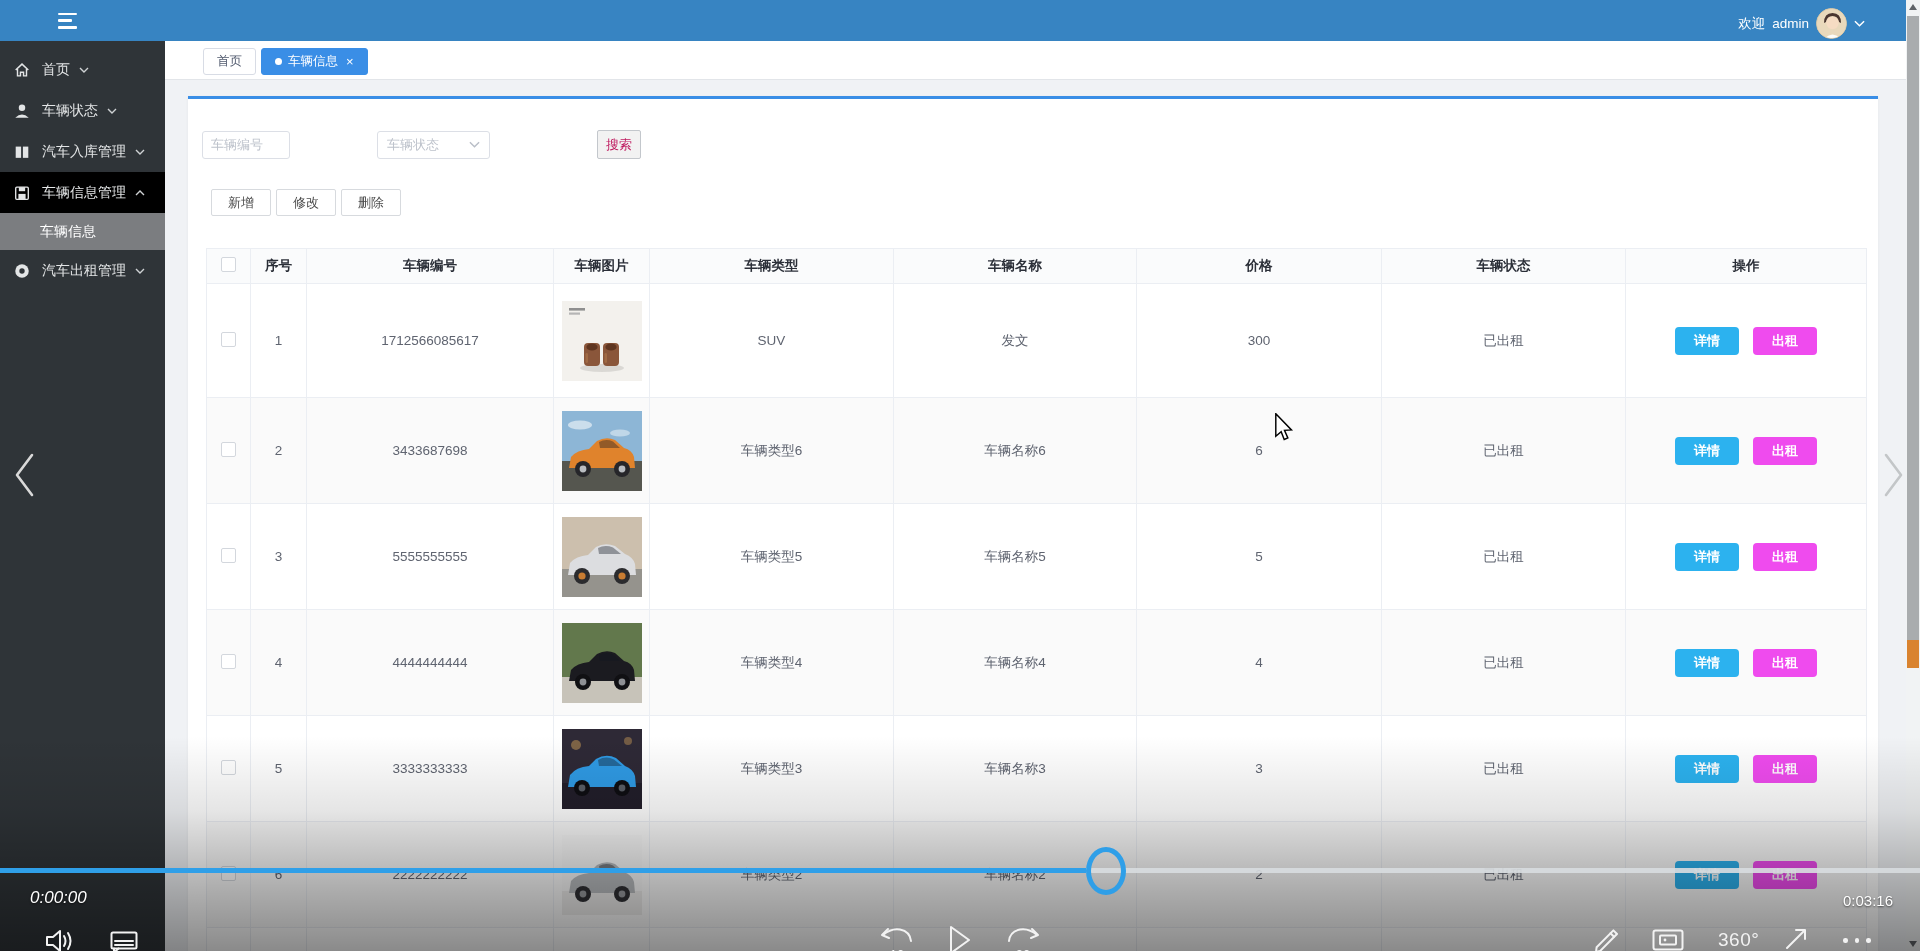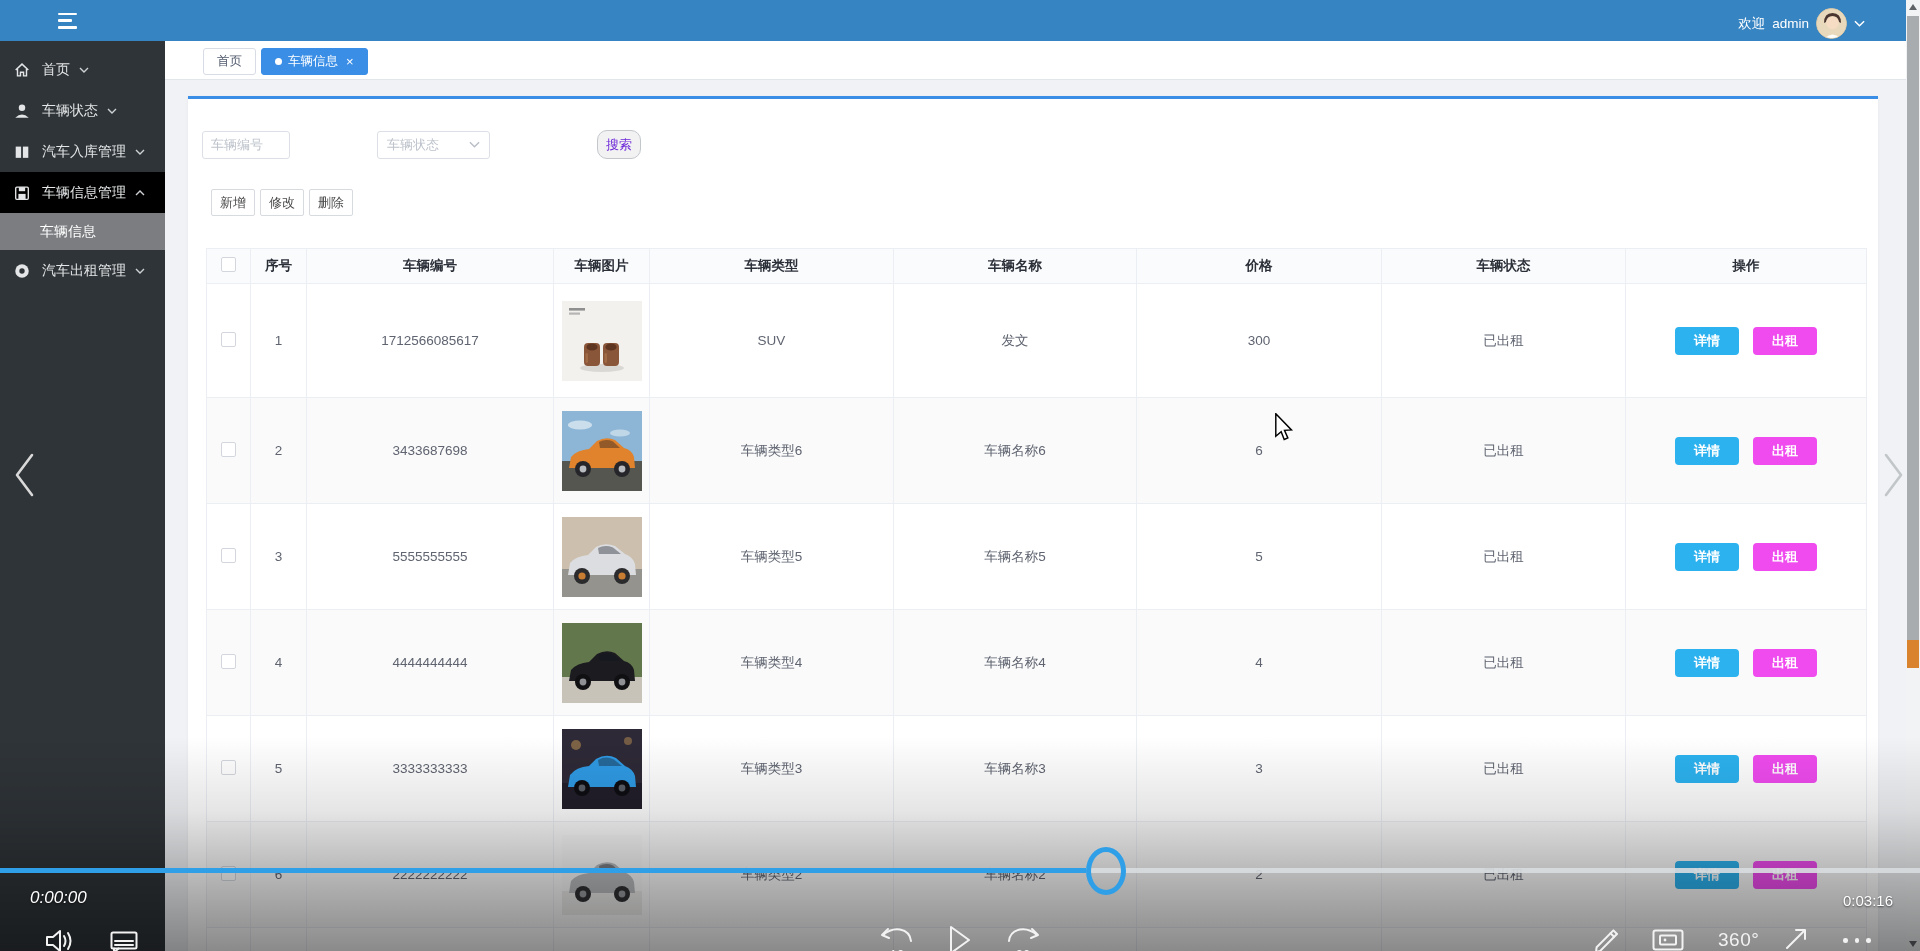--- a/index.html
+++ b/index.html
@@ -50,25 +50,25 @@
   .search-row { margin:31px 0 0 14px; display:flex; align-items:center; }
   .inp { width:88px; height:28px; border:1px solid #dcdfe6; border-radius:3px; padding:0 8px;
     font-size:13px; color:#606266; background:#fff; outline:none;
     font-family:"Liberation Sans","DejaVu Sans",sans-serif; }
   .inp::placeholder { color:#bdc2cb; }
   .selectbox { margin-left:87px; width:113px; height:28px; border:1px solid #dcdfe6; border-radius:3px;
     display:flex; align-items:center; justify-content:space-between; padding:0 9px; cursor:pointer; background:#fff; }
   .selectbox .sel-text { font-size:13px; color:#bdc2cb; }
   .sel-chev { width:11px; height:7px; }
   .btn-search { margin-left:107px; width:44px; height:29px; background:#f2f2f2; border:1px solid #c3c7cc;
-    border-radius:10px; font-size:13px; color:#6d28d9; cursor:pointer;
+    border-radius:2px; font-size:13px; color:#be185d; cursor:pointer;
     font-family:"Liberation Sans","DejaVu Sans",sans-serif; }
 
   .toolbar { margin:30px 0 0 23px; display:flex; gap:5px; }
-  .btn-plain { height:27px; padding:0 8px; background:#fff; border:1px solid #d7dade; border-radius:2px;
+  .btn-plain { height:27px; padding:0 16px; background:#fff; border:1px solid #d7dade; border-radius:2px;
     font-size:13px; color:#4a4a4a; cursor:pointer; font-family:"Liberation Sans","DejaVu Sans",sans-serif; }
 
   
   table.grid { margin:32px 0 0 18px; width:1660px; border-collapse:collapse; table-layout:fixed; }
   .grid th, .grid td { border:1px solid #ebeef3; text-align:center; vertical-align:middle;
     font-size:13.5px; color:#5f6470; overflow:hidden; }
   .grid th { height:35px; background:#fafbfc; color:#2b2f38; font-weight:bold; font-size:13.5px; }
   .grid td { height:106px; }
   .grid tr.first td { height:114px; }
   .grid tr.stripe td { background:#fafafa; }

